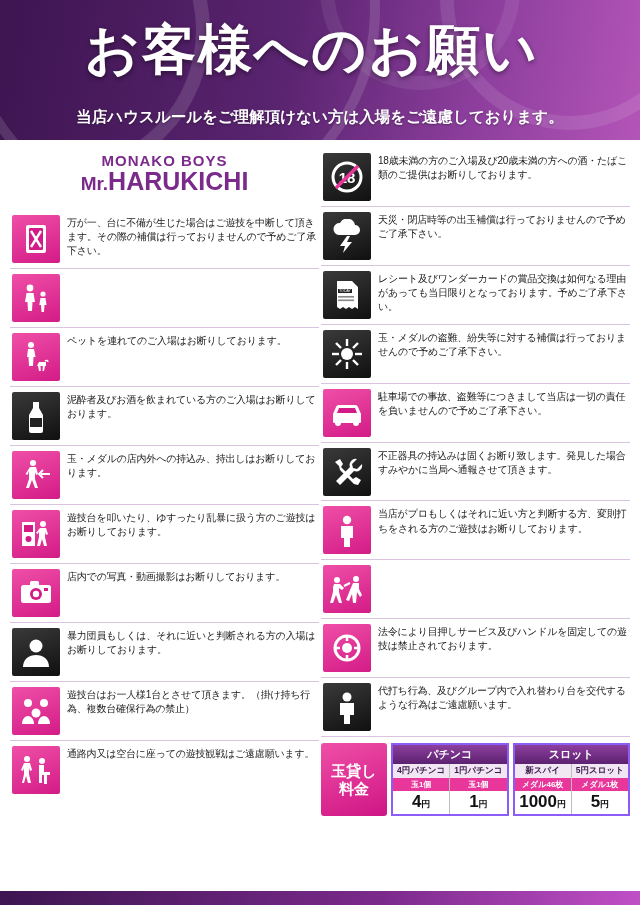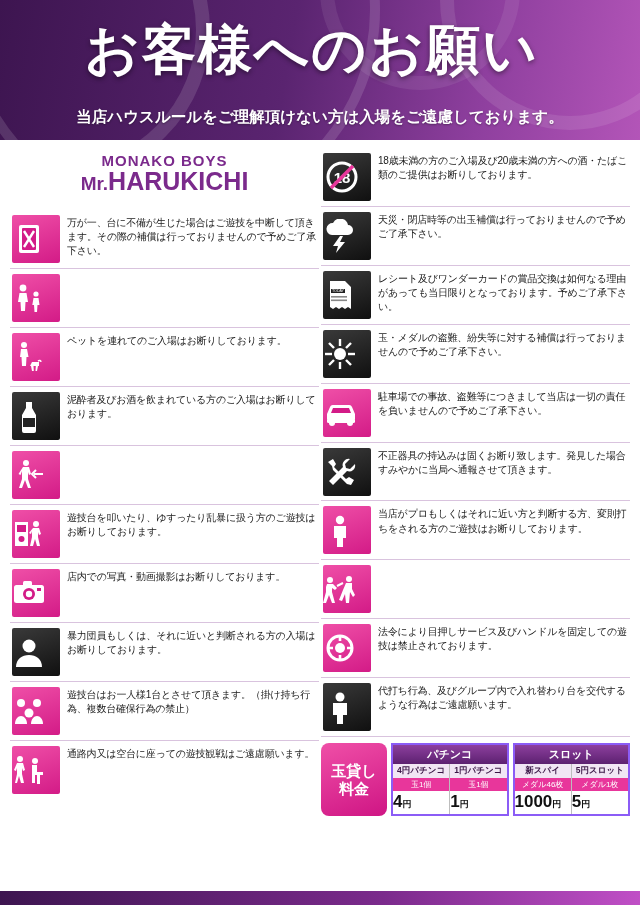--- a/index.html
+++ b/index.html
@@ -97,21 +97,21 @@
   .rule:last-child { border-bottom: none; }
   .icon-box {
     width: 48px;
     min-width: 48px;
     height: 48px;
     margin: 2px 7px 2px 2px;
     background: #e8369b;
     background: linear-gradient(160deg, #ef4fa7 0%, #d31b87 100%);
     display: flex;
     align-items: center;
-    justify-content: flex-start;
+    justify-content: center;
     color: #ffffff;
     border-radius: 2px;
   }
   .icon-box.dark {
     background: #1d1d1d;
     background: linear-gradient(160deg, #3a3a3a 0%, #101010 100%);
   }
   .icon-box svg { display: block; }
   .rule-text {
     flex: 1;
@@ -134,21 +134,21 @@
     background: #e8369b;
     background: linear-gradient(160deg, #ef4fa7 0%, #cf1584 100%);
     color: #fff;
     font-size: 15px;
     font-weight: bold;
     display: flex;
     flex-direction: column;
     align-items: center;
     justify-content: center;
     line-height: 1.15;
-    border-radius: 8px;
+    border-radius: 3px;
     padding: 4px 0;
   }
   .price-tables {
     flex: 1;
     display: flex;
     gap: 4px;
   }
   .ptable {
     flex: 1;
     border: 2px solid #8b5cf6;
@@ -182,24 +182,25 @@
     color: #3a1646;
     padding: 1px 0;
     font-weight: bold;
   }
   .pcol .pc-sub {
     font-size: 8px;
     text-align: center;
     background: #e8369b;
     color: #fff;
     padding: 1px 0;
-    font-weight: normal;
+    font-weight: bold;
   }
   .pcol .pc-val {
     flex: 1;
+    text-align: center;
     font-size: 17px;
     font-weight: bold;
     color: #111;
     line-height: 20px;
     padding-top: 1px;
     background: #fff;
   }
   .pcol .pc-val .unit { font-size: 9px; font-weight: bold; }
   
   .footer {
@@ -276,20 +277,21 @@
       </div>
 
       <div class="rule">
         <div class="icon-box">
           <svg width="34" height="34" viewBox="0 0 34 34">
             <circle cx="14" cy="5" r="3" fill="#fff"></circle>
             <path d="M11 9h6l2 7-2 1-1-3v7l3 9h-3l-3-8-3 8H7l3-9v-8l-1.5 4-2-1z" fill="#fff"></path>
             <path d="M31 16h-9M24 12l-4 4 4 4" stroke="#fff" stroke-width="2" fill="none"></path>
           </svg>
         </div>
+        <div class="rule-text">玉・メダルの店内外への持込み、持出しはお断りしております。</div>
       </div>
 
       <div class="rule">
         <div class="icon-box">
           <svg width="34" height="34" viewBox="0 0 34 34">
             <rect x="3" y="5" width="13" height="24" fill="#fff"></rect>
             <rect x="5" y="8" width="9" height="7" fill="#d31b87"></rect>
             <circle cx="9.5" cy="22" r="3" fill="#d31b87"></circle>
             <circle cx="24" cy="7" r="3" fill="#fff"></circle>
             <path d="M21 11h6l2 6-2 1-1-3v5l2 9h-3l-2-7-2 7h-3l2-9v-6l-1 3-2-1z" fill="#fff"></path>

